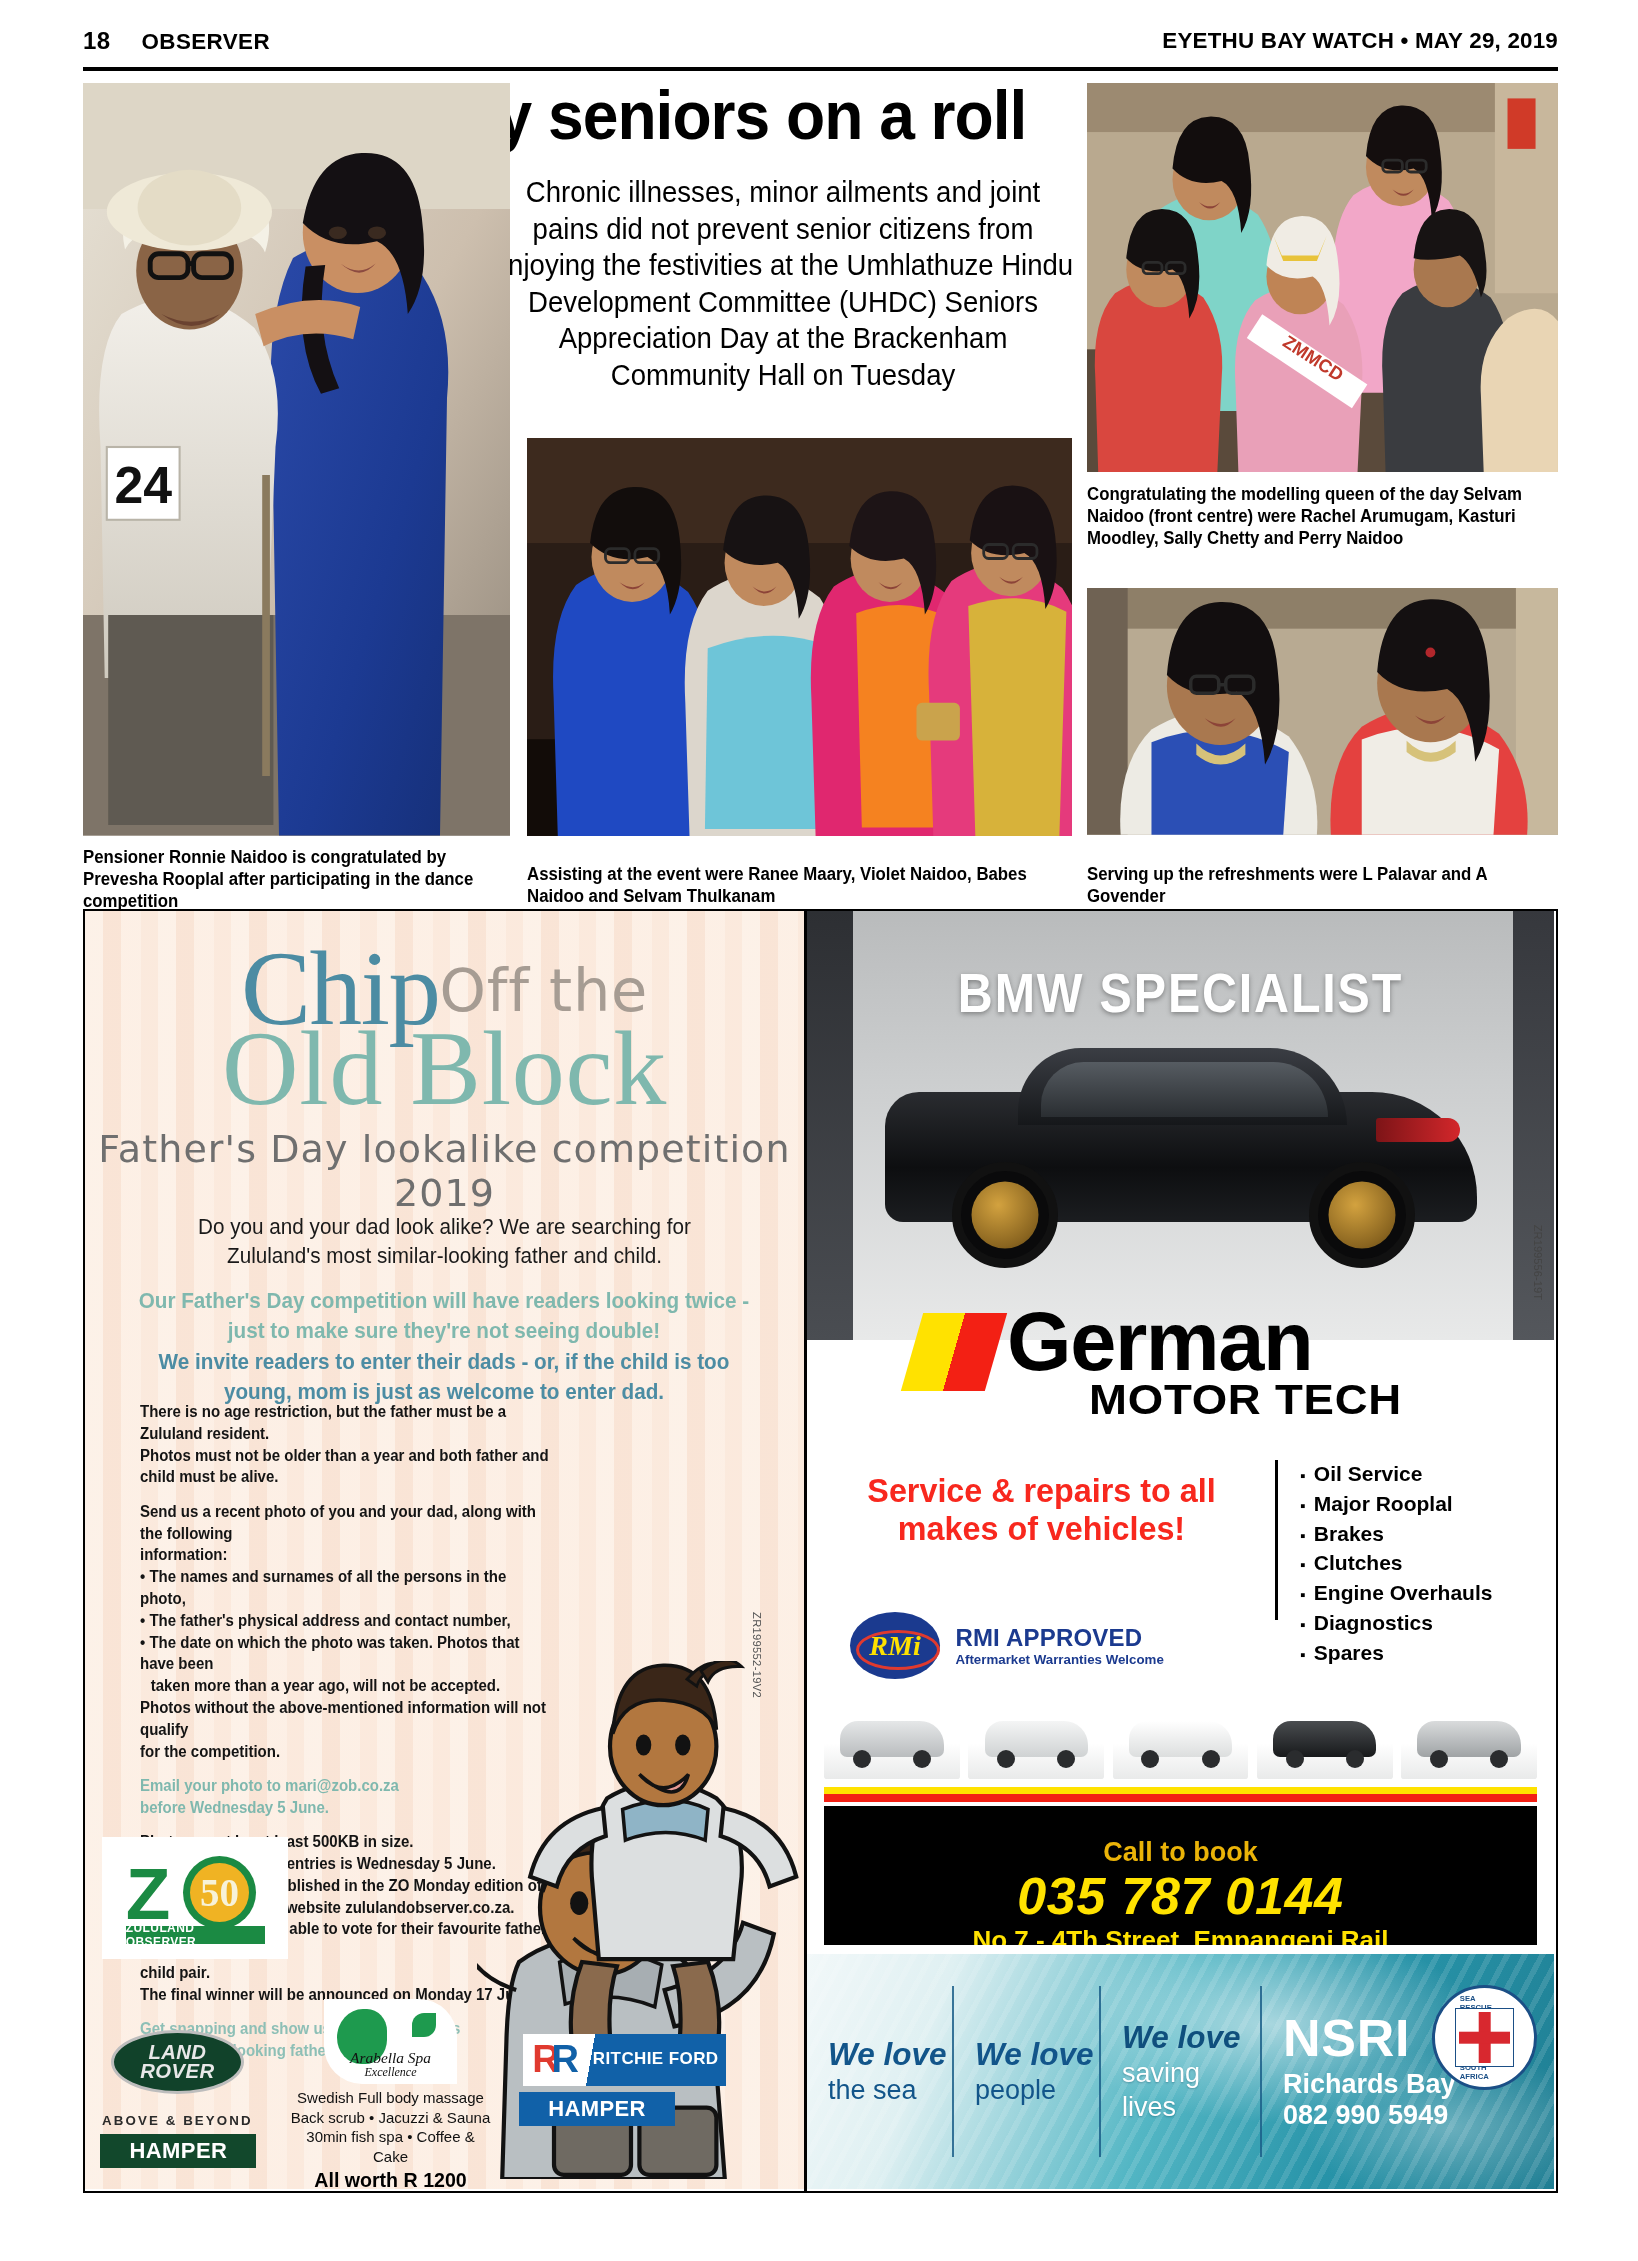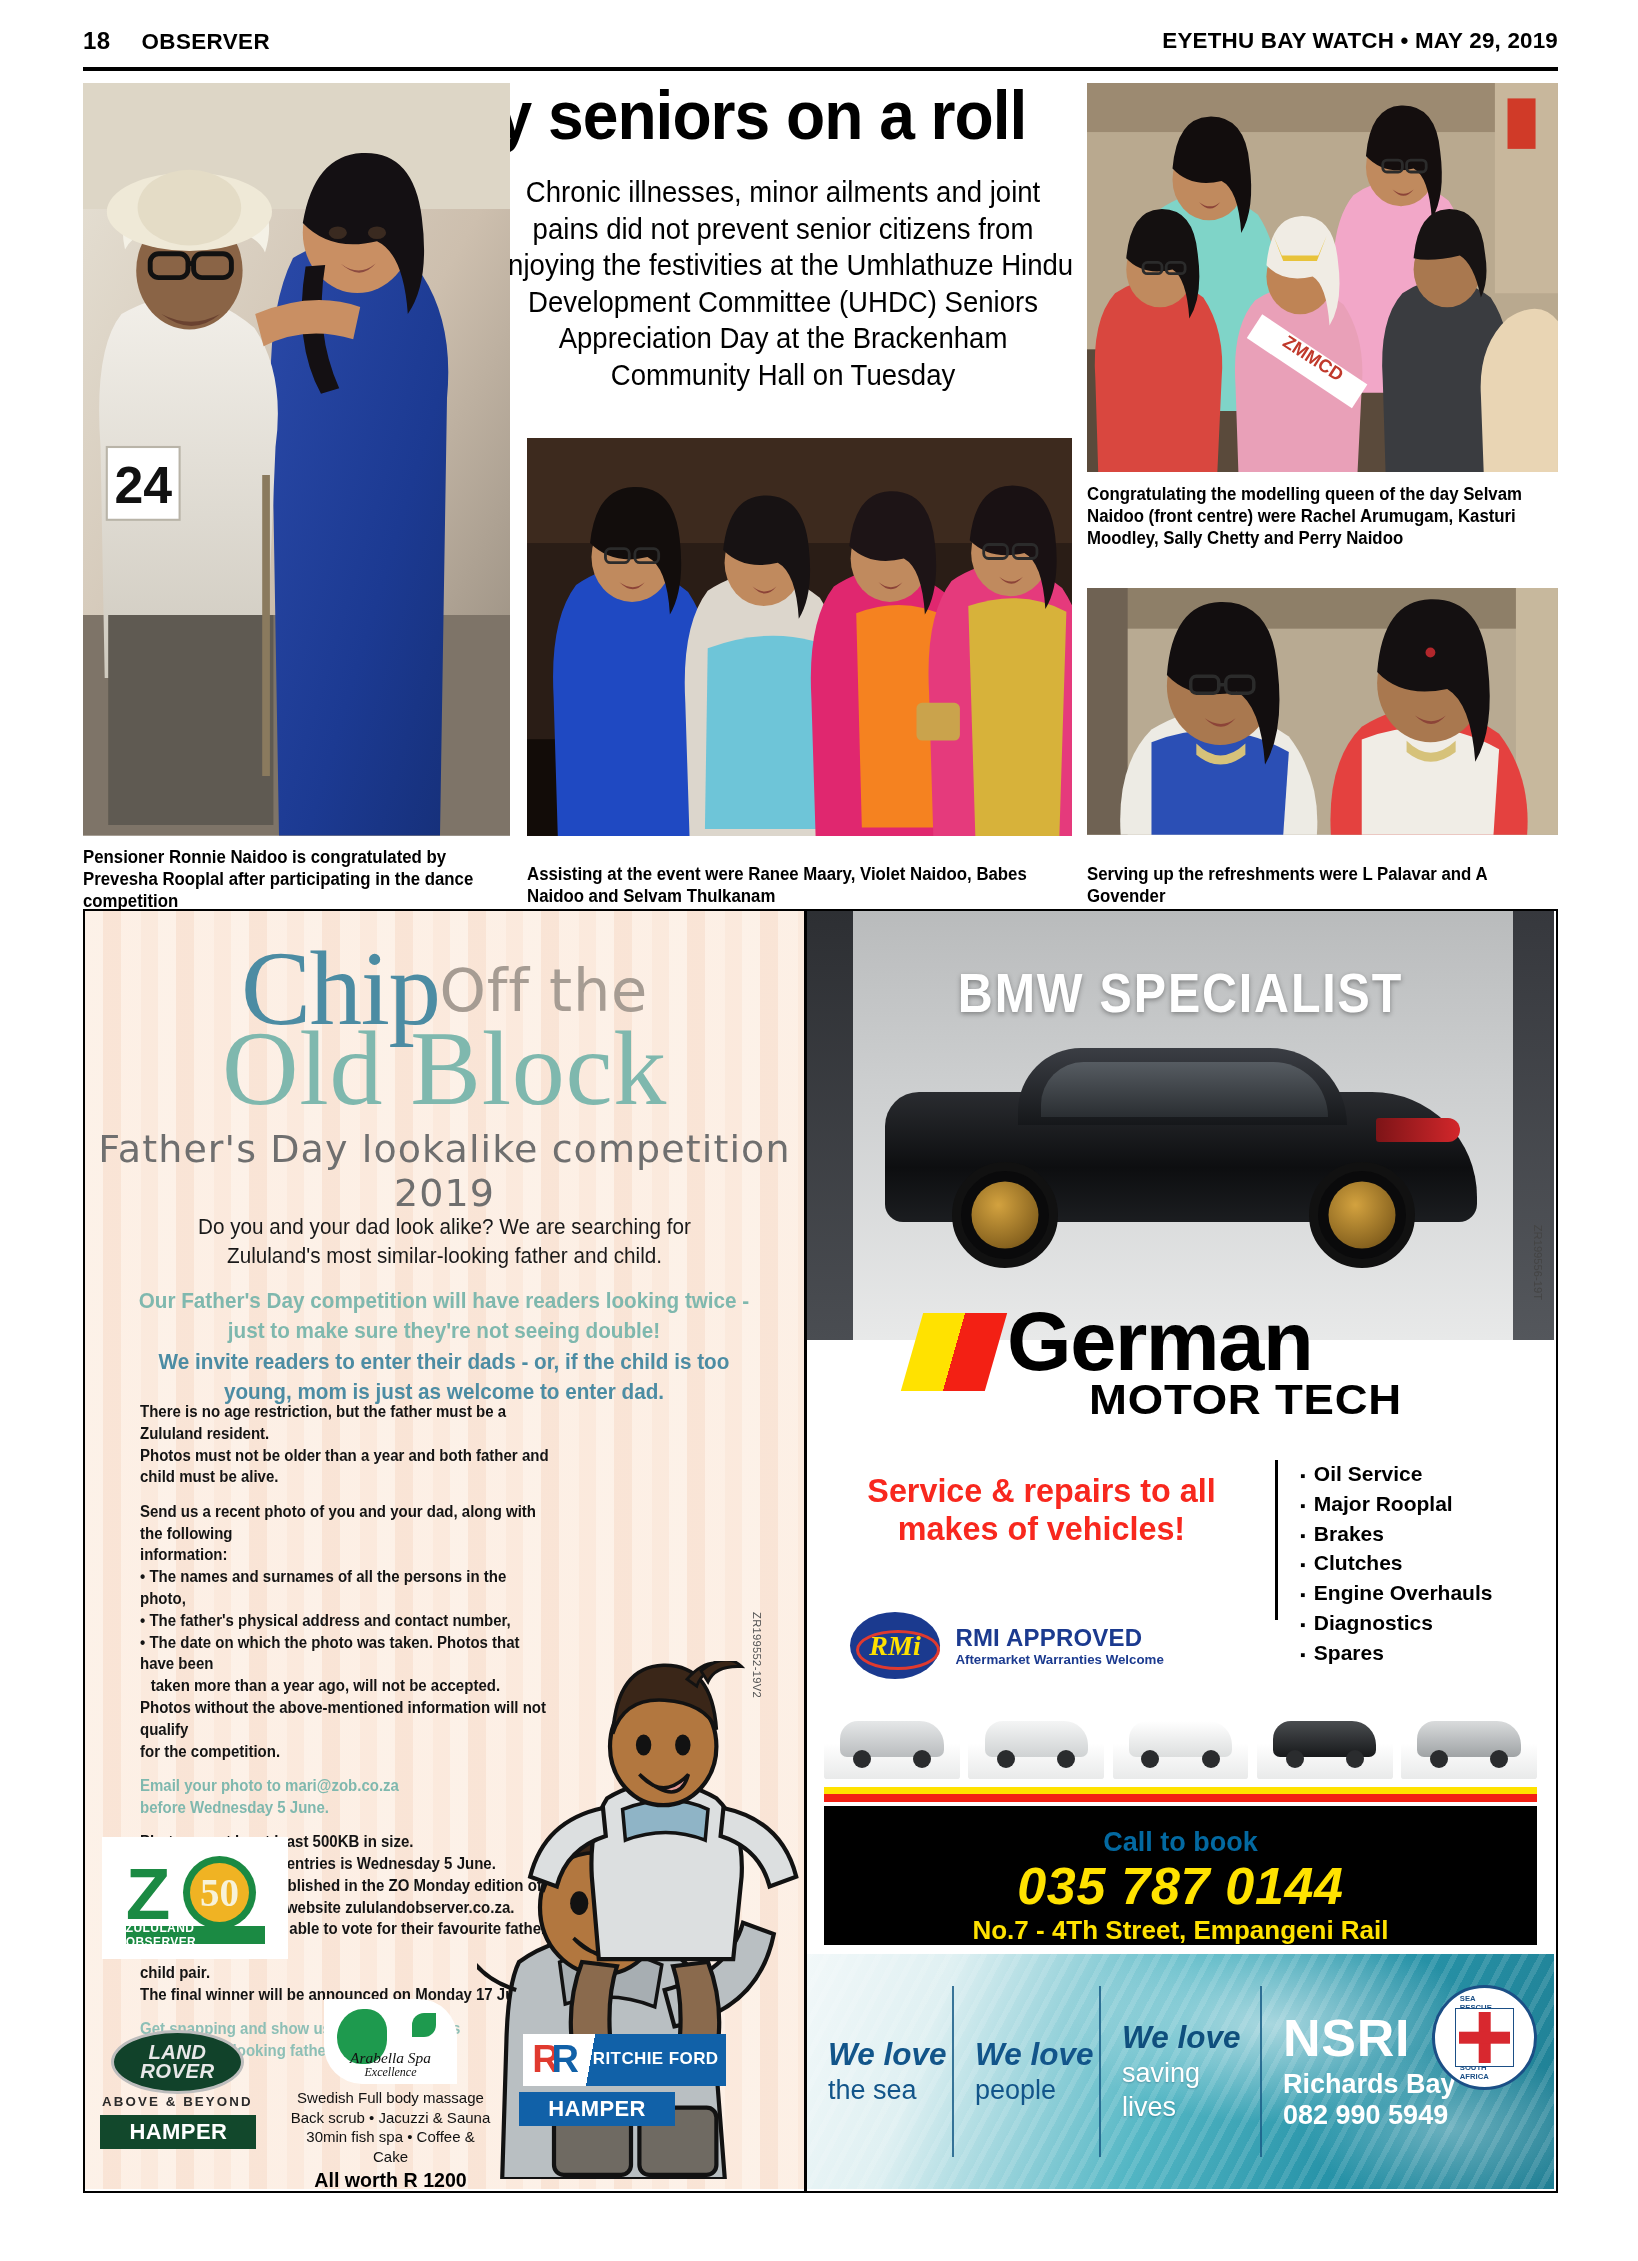--- a/index.html
+++ b/index.html
@@ -161,21 +161,21 @@
 
   #spon-lr { left: 15.4px; top: 35px; width: 154px; }
   .lr-badge {
     width: 133px; height: 64px; margin: 0 auto; border-radius: 50%;
     background: #11422a; border: 3.5px solid #bdbdbd;
     display: flex; align-items: center; justify-content: center;
     color: #e8e8e8; font-size: 20.3px; font-weight: bold; font-style: italic;
     line-height: .96; letter-spacing: 0.4px;
   }
   .lr-tag {
-    margin-top: 0; font-size: 13.3px; letter-spacing: 2.1px; color: #2b2b2b; font-weight: bold;
+    margin-top: 19px; font-size: 13.3px; letter-spacing: 2.1px; color: #2b2b2b; font-weight: bold;
   }
   .hamper {
     margin-top: 5.6px; height: 34px; color: #fff; font-size: 22px; font-weight: bold;
     display: flex; align-items: center; justify-content: center; letter-spacing: 0.4px;
   }
   .hamper-green { background: #12482c; width: 156px; }
   .hamper-blue  { background: #1161a8; width: 156px; }
 
   #spon-spa { left: 203px; top: 4.2px; width: 205px; }
   .spa-logo {
@@ -347,21 +347,21 @@
   .mini-car i::before { left: 12%; }
   .mini-car i::after  { right: 12%; }
 
   .gmt-stripe-y { position: absolute; left: 17px; top: 876px; width: 713px; height: 7.7px; background: #ffe200; }
   .gmt-stripe-r { position: absolute; left: 17px; top: 883px; width: 713px; height: 7.7px; background: #f32014; }
 
   .gmt-contact {
     position: absolute; left: 17px; top: 895px; width: 713px; height: 139px;
     background: #000; text-align: center; padding-top: 7px;
   }
-  .gmt-call { color: #0369a1; font-size: 27px; font-weight: bold; margin-top: 14px; }
+  .gmt-call { color: #eab308; font-size: 27px; font-weight: bold; margin-top: 24px; }
   .gmt-phone {
     color: #ffe200; font-size: 52px; font-weight: bold; font-style: italic;
     letter-spacing: 0.7px; line-height: 1.05; margin-top: 1.4px;
   }
   .gmt-addr { color: #ffe200; font-size: 26px; font-weight: bold; margin-top: 1.4px; }
   .gmt-addr2 { color: #fff; font-size: 18px; margin-top: 1.4px; }
 
   
   .nsri-ad {
     position: absolute; left: 807px; top: 1954px; width: 747px; height: 235px;

